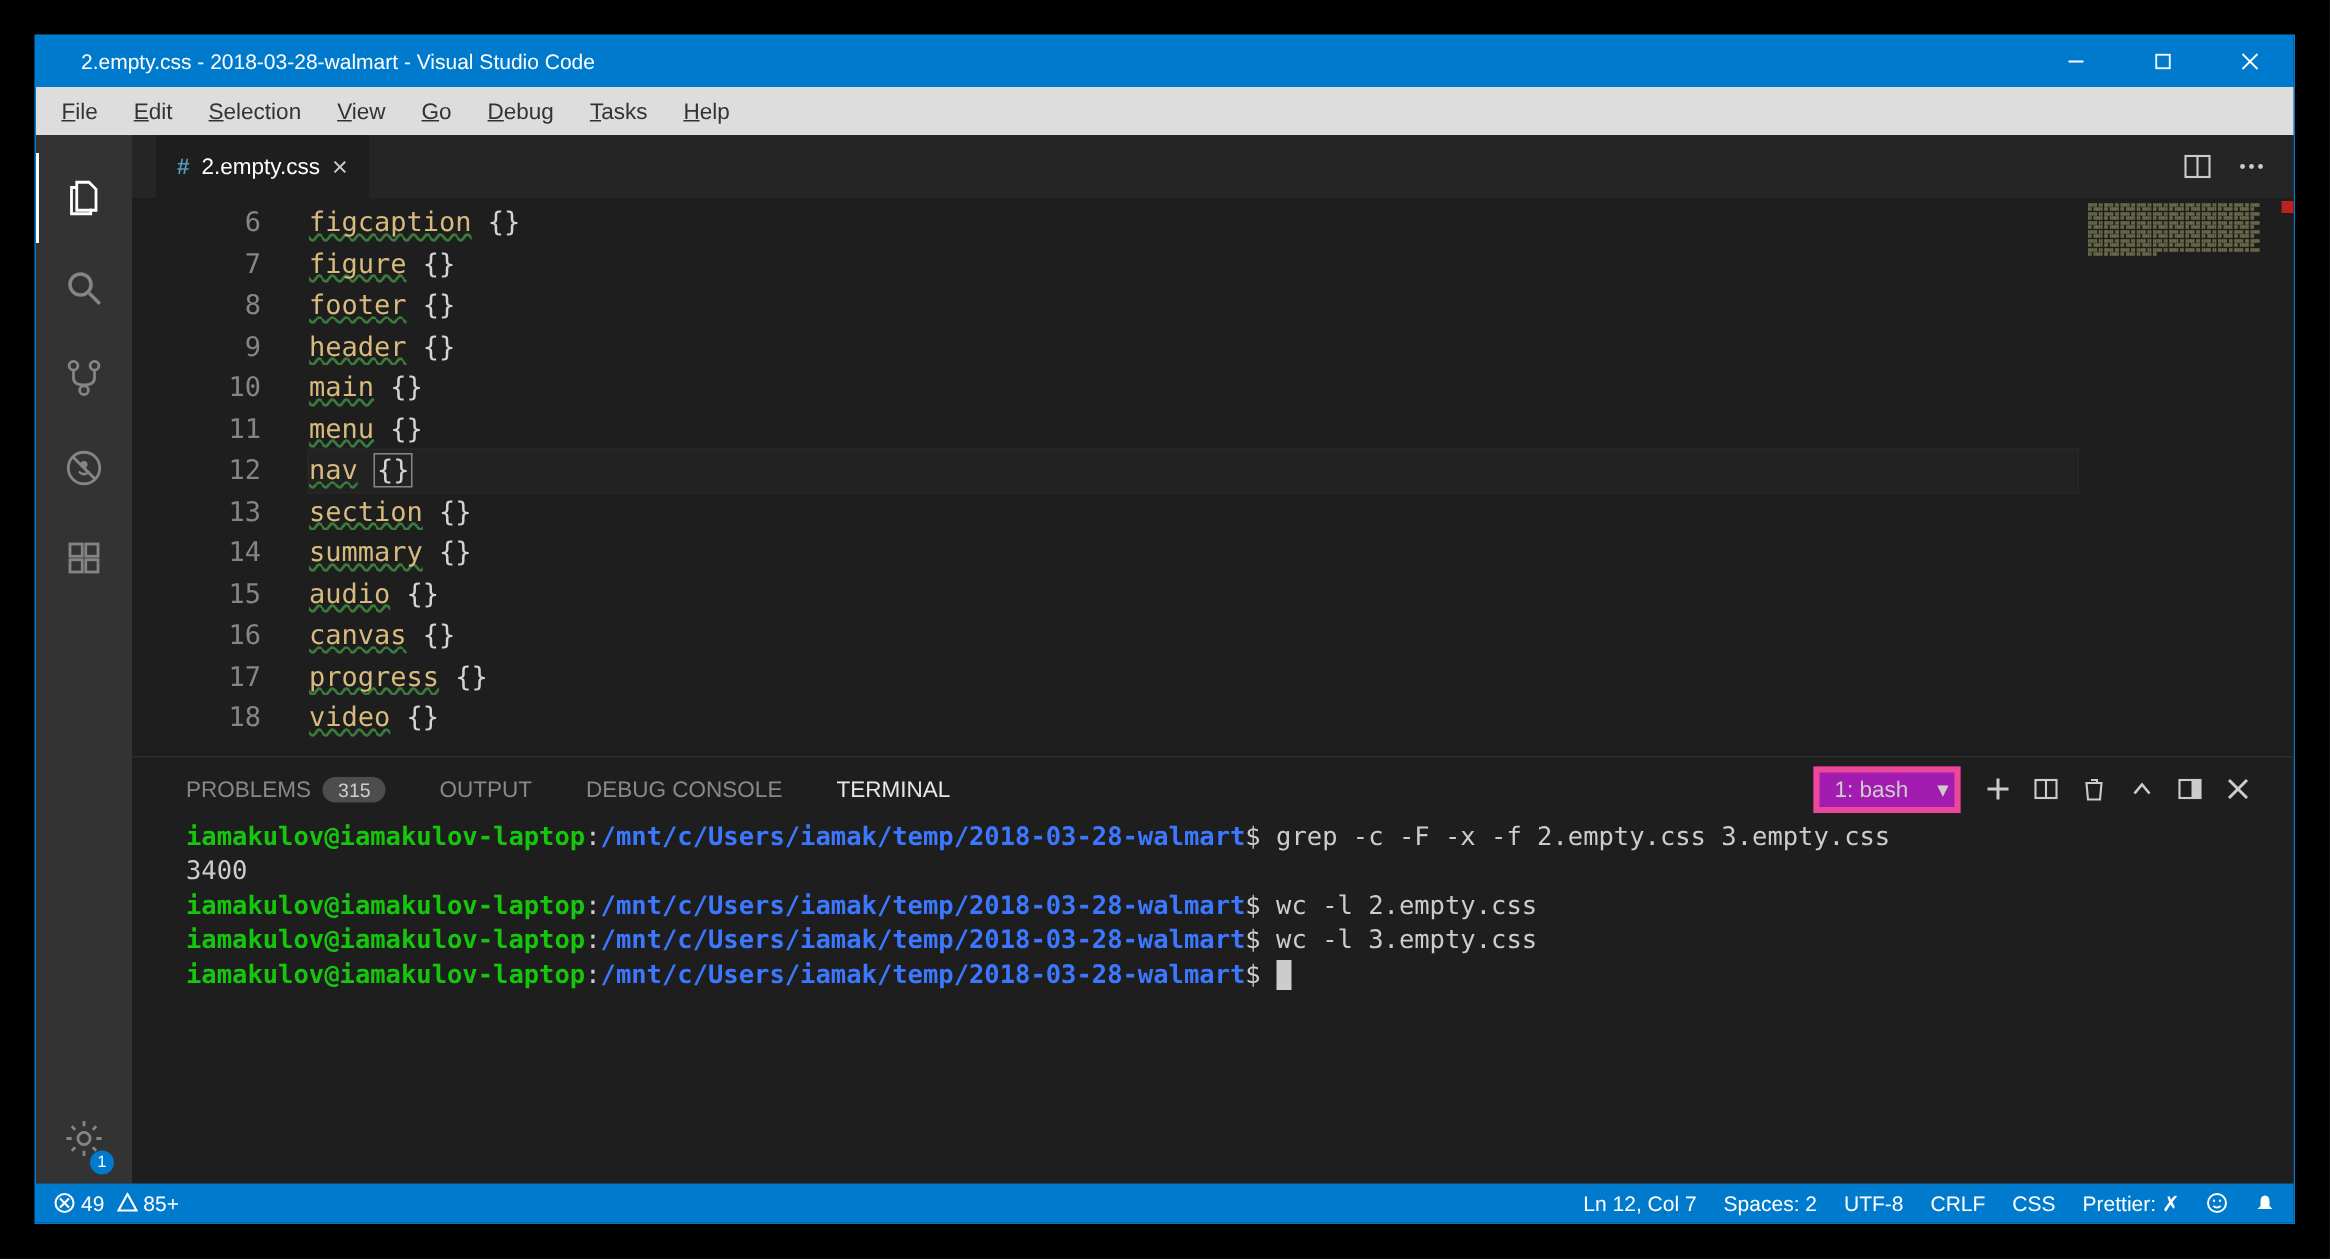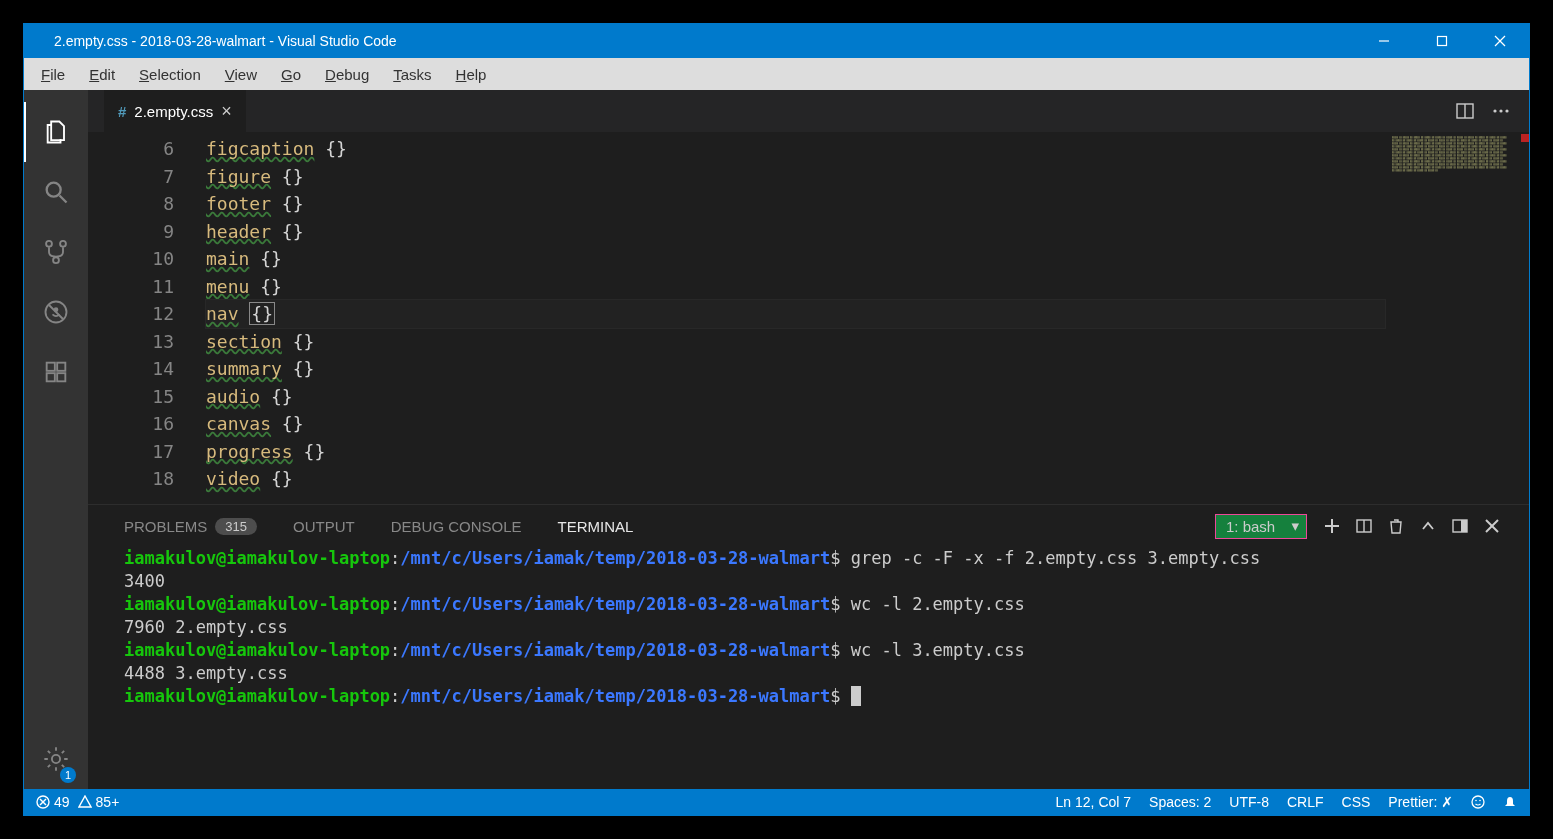--- a/index.html
+++ b/index.html
@@ -144,22 +144,22 @@
 .ptab { cursor: pointer; display: flex; align-items: center; gap: 8px; }
 .ptab.active { color: #e7e7e7; }
 .pcount {
   background: #4d4d4d; color: #ccc;
   border-radius: 12px; font-size: 13px;
   padding: 1px 10px;
 }
 .panel-spacer { flex: 1; }
 .panel-right { display: flex; align-items: center; gap: 16px; }
 .term-select {
-  background: #15803d; color: #ccc;
-  border: 1px solid #ec4899;
+  background: #a21caf; color: #ccc;
+  border: 4px solid #ec4899;
   font-size: 15px; padding: 3px 30px 3px 10px;
   cursor: pointer;
   appearance: none;
   position: relative;
 }
 .select-wrap { position: relative; }
 .select-arrow {
   position: absolute; right: 8px; top: 50%;
   transform: translateY(-50%);
   pointer-events: none;
@@ -507,23 +507,21 @@
                   <line x1="3" y1="3" x2="15" y2="15" stroke="currentColor" stroke-width="2"></line>
                   <line x1="15" y1="3" x2="3" y2="15" stroke="currentColor" stroke-width="2"></line>
                 </svg>
             </div>
           </div>
         </div>
         <div class="terminal" id="terminal">
             <div><span class="term-user">iamakulov@iamakulov-laptop</span><span style="color:#ccc">:</span><span class="term-path">/mnt/c/Users/iamak/temp/2018-03-28-walmart</span><span style="color:#ccc">$</span> <span class="term-cmd">grep -c -F -x -f 2.empty.css 3.empty.css</span></div>
             <div><span class="term-out">3400</span></div>
             <div><span class="term-user">iamakulov@iamakulov-laptop</span><span style="color:#ccc">:</span><span class="term-path">/mnt/c/Users/iamak/temp/2018-03-28-walmart</span><span style="color:#ccc">$</span> <span class="term-cmd">wc -l 2.empty.css</span></div>
-            <div><span class="term-out">7960 2.empty.css</span></div>
             <div><span class="term-user">iamakulov@iamakulov-laptop</span><span style="color:#ccc">:</span><span class="term-path">/mnt/c/Users/iamak/temp/2018-03-28-walmart</span><span style="color:#ccc">$</span> <span class="term-cmd">wc -l 3.empty.css</span></div>
-            <div><span class="term-out">4488 3.empty.css</span></div>
             <div><span class="term-user">iamakulov@iamakulov-laptop</span><span style="color:#ccc">:</span><span class="term-path">/mnt/c/Users/iamak/temp/2018-03-28-walmart</span><span style="color:#ccc">$</span> <span class="term-cursor"></span></div>
           </div>
       </div>
     </div>
   </div>
 
   <div class="statusbar">
     <div class="status-left">
       <span class="status-item">
         <svg viewBox="0 0 14 14">

